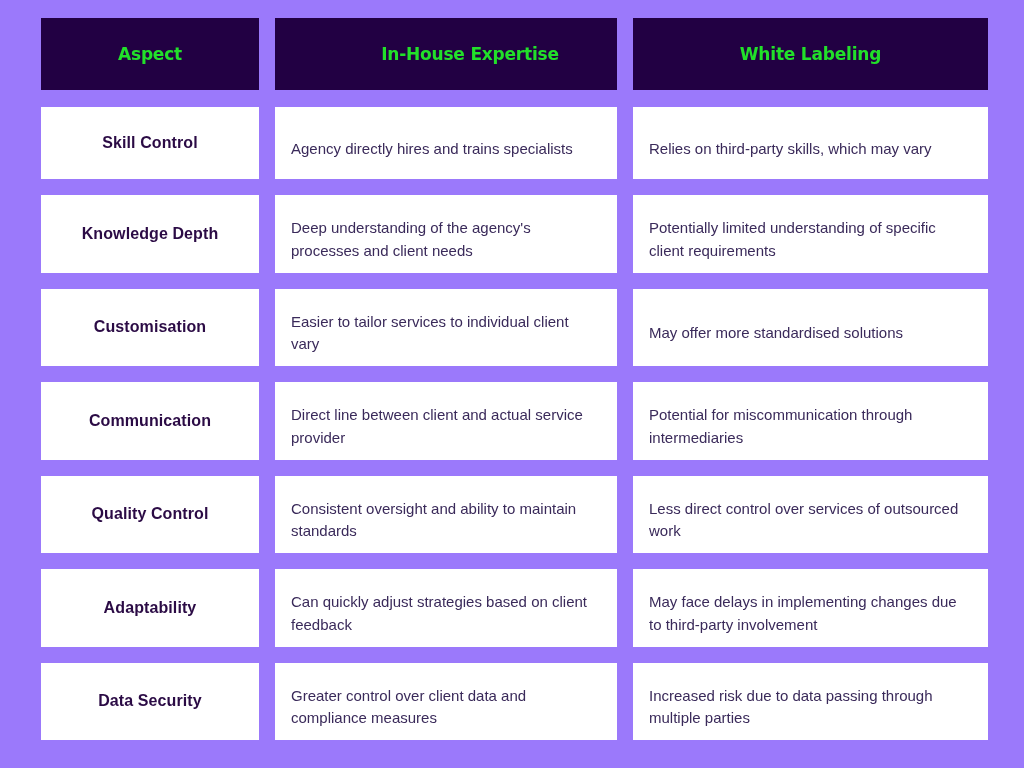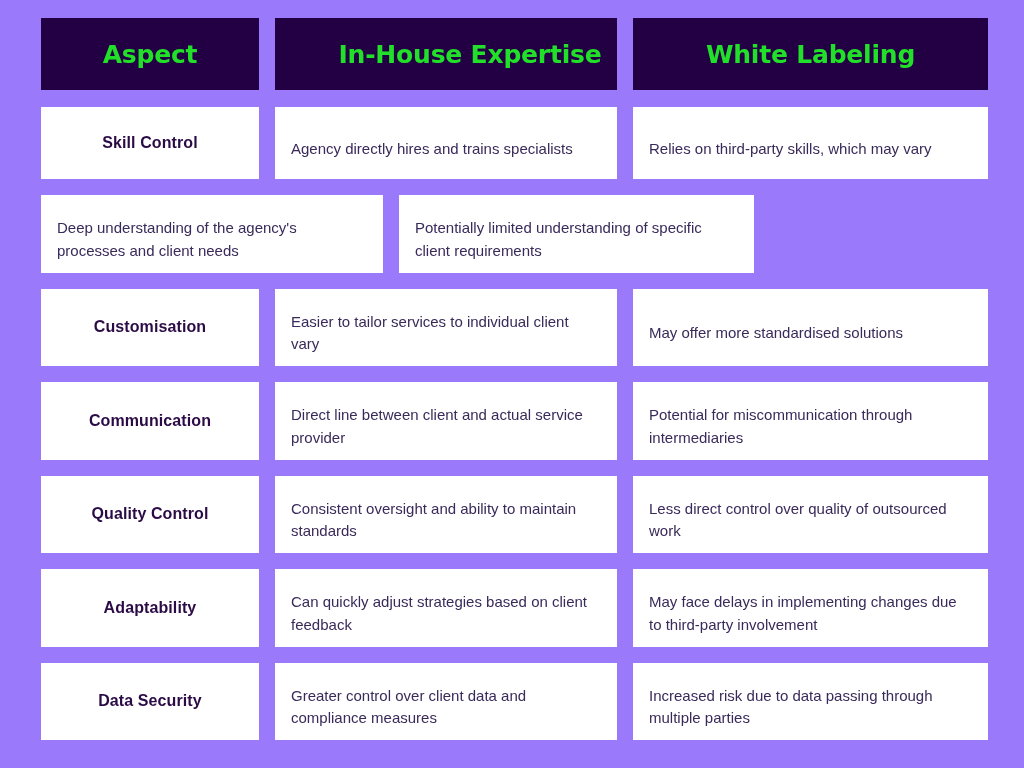--- a/index.html
+++ b/index.html
@@ -35,21 +35,21 @@
   }
   .header-cell {
     background: #220043;
     display: flex;
     align-items: center;
     justify-content: center;
     box-sizing: border-box;
   }
   .header-cell .htext {
     color: #22e02a;
-    font-size: 25px;
+    font-size: 17px;
     font-weight: bold;
     letter-spacing: -0.2px;
     line-height: 1;
     text-align: left;
     font-family: "DejaVu Sans", "Liberation Sans", sans-serif;
   }
 
   
   .body-rows {
     display: flex;
@@ -130,20 +130,23 @@
       </div>
       <div class="cell col-1">
         <span class="ctext">Agency directly hires and trains specialists</span>
       </div>
       <div class="cell col-2">
         <span class="ctext">Relies on third-party skills, which may vary</span>
       </div>
     </div>
 
     <div class="row">
+      <div class="cell col-0">
+        <span class="ctext">Knowledge Depth</span>
+      </div>
       <div class="cell col-1">
         <span class="ctext">Deep understanding of the agency's processes and client needs</span>
       </div>
       <div class="cell col-2">
         <span class="ctext">Potentially limited understanding of specific client requirements</span>
       </div>
     </div>
 
     <div class="row">
       <div class="cell col-0">
@@ -170,21 +173,21 @@
     </div>
 
     <div class="row">
       <div class="cell col-0">
         <span class="ctext">Quality Control</span>
       </div>
       <div class="cell col-1">
         <span class="ctext">Consistent oversight and ability to maintain standards</span>
       </div>
       <div class="cell col-2">
-        <span class="ctext">Less direct control over quality of outsourced work</span>
+        <span class="ctext">Less direct control over services of outsourced work</span>
       </div>
     </div>
 
     <div class="row">
       <div class="cell col-0">
         <span class="ctext">Adaptability</span>
       </div>
       <div class="cell col-1">
         <span class="ctext">Can quickly adjust strategies based on client feedback</span>
       </div>

